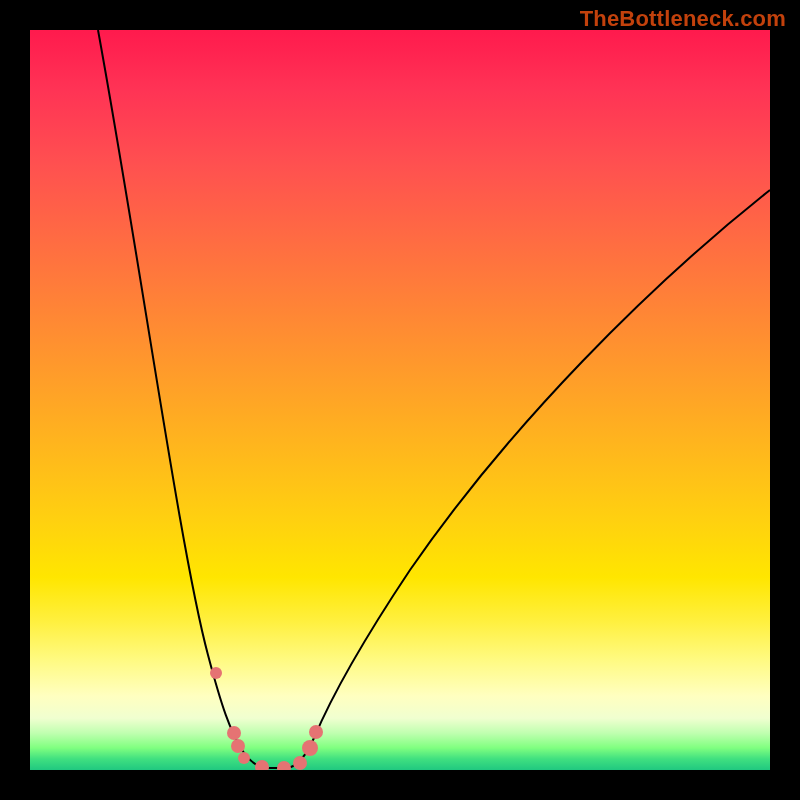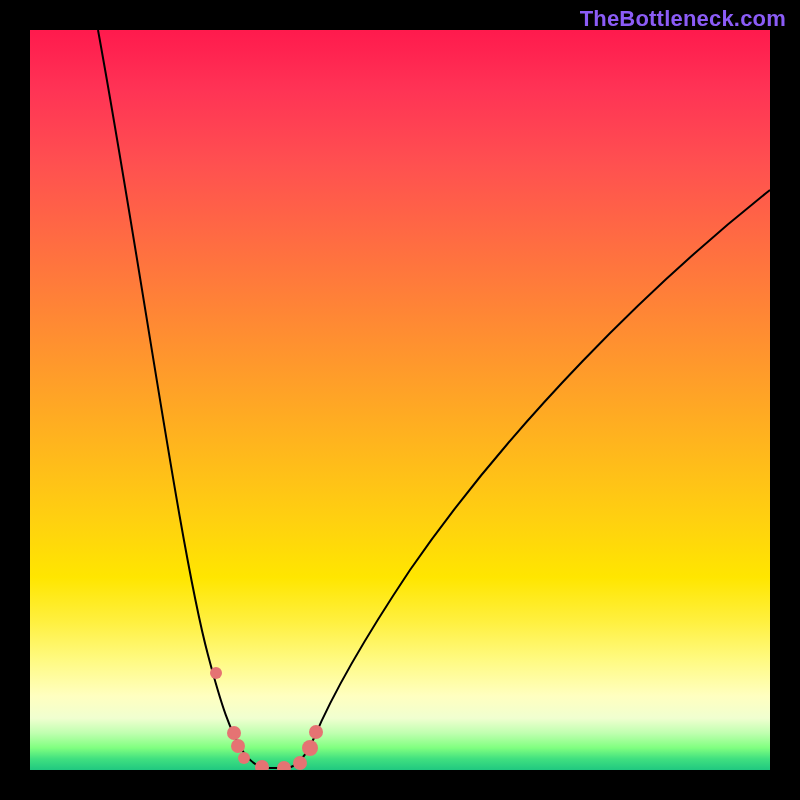--- a/index.html
+++ b/index.html
@@ -41,21 +41,21 @@
       #20c880 100%
     );
   }
   .watermark {
     position: absolute;
     top: 6px;
     right: 14px;
     font-family: Arial, Helvetica, sans-serif;
     font-size: 22px;
     font-weight: 600;
-    color: #8b5cf6;
+    color: #c2410c;
     letter-spacing: 0.2px;
   }
   svg.curve-layer {
     position: absolute;
     left: 0;
     top: 0;
     width: 740px;
     height: 740px;
   }
 </style>

